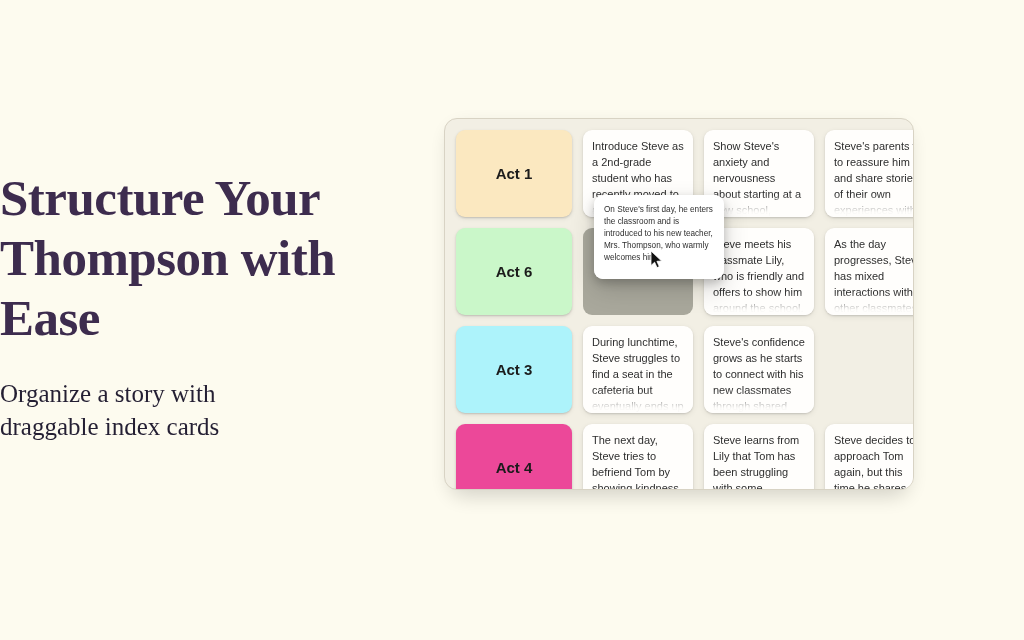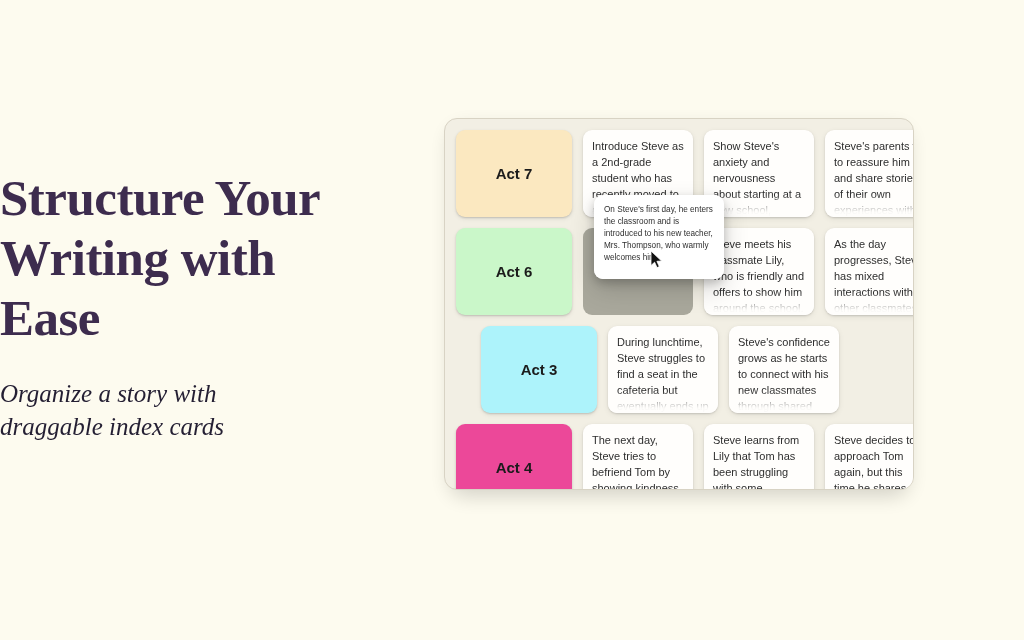--- a/index.html
+++ b/index.html
@@ -29,21 +29,20 @@
     font-family: "Liberation Serif", "DejaVu Serif", serif;
     font-weight: bold;
     font-size: 51px;
     line-height: 1.18;
     letter-spacing: -0.5px;
     color: #3d2c4e;
     margin: 0;
   }
   .hero-subtitle {
     font-family: "Liberation Serif", "DejaVu Serif", serif;
-    font-style: italic;
     font-size: 25px;
     line-height: 1.35;
     color: #241f33;
     margin: 28px 0 0 0;
   }
 
   
   .board-wrap {
     position: absolute;
     left: 444px;
@@ -177,37 +176,37 @@
     height: 19px;
     z-index: 60;
   }
 </style>
 </head>
 <body>
 
 <div class="hero">
   <h1 class="hero-title">
     <span>Structure Your</span><br>
-    <span>Writing with</span><br>
+    <span>Thompson with</span><br>
     <span>Ease</span>
   </h1>
   <p class="hero-subtitle">
     <span>Organize a story with</span><br>
     <span>draggable index cards</span>
   </p>
 </div>
 
 <div class="board-wrap">
   <div class="board-shadow"></div>
   <div class="board">
     <div class="board-inner">
 
       <div class="row">
         <div class="act-tile" style="background: rgb(251, 232, 192);">
-          <span>Act 7</span>
+          <span>Act 1</span>
         </div>
         <div class="card">
           <p class="card-text">Introduce Steve as a 2nd-grade student who has recently moved to a new town due to his family's job.</p>
         </div>
         <div class="card">
           <p class="card-text">Show Steve's anxiety and nervousness about starting at a new school, leaving behind his old friends and the fear of not fitting in with his new classmates.</p>
         </div>
         <div class="card">
           <p class="card-text">Steve's parents try to reassure him and share stories of their own experiences with new beginnings to comfort him.</p>
         </div>
@@ -220,21 +219,21 @@
         <div class="placeholder"></div>
         <div class="card">
           <p class="card-text">Steve meets his classmate Lily, who is friendly and offers to show him around the school.</p>
         </div>
         <div class="card">
           <p class="card-text">As the day progresses, Steve has mixed interactions with other classmates. Some are friendly, while others remain distant or even a bit unkind.</p>
         </div>
       </div>
 
       <div class="row">
-        <div class="act-tile" style="background: rgb(173, 243, 251); margin-left: 25px;">
+        <div class="act-tile" style="background: rgb(173, 243, 251);">
           <span>Act 3</span>
         </div>
         <div class="card">
           <p class="card-text">During lunchtime, Steve struggles to find a seat in the cafeteria but eventually ends up sitting alone. Lily notices this and invites Steve to sit with her.</p>
         </div>
         <div class="card">
           <p class="card-text">Steve's confidence grows as he starts to connect with his new classmates through shared interests and hobbies.</p>
         </div>
       </div>
 

